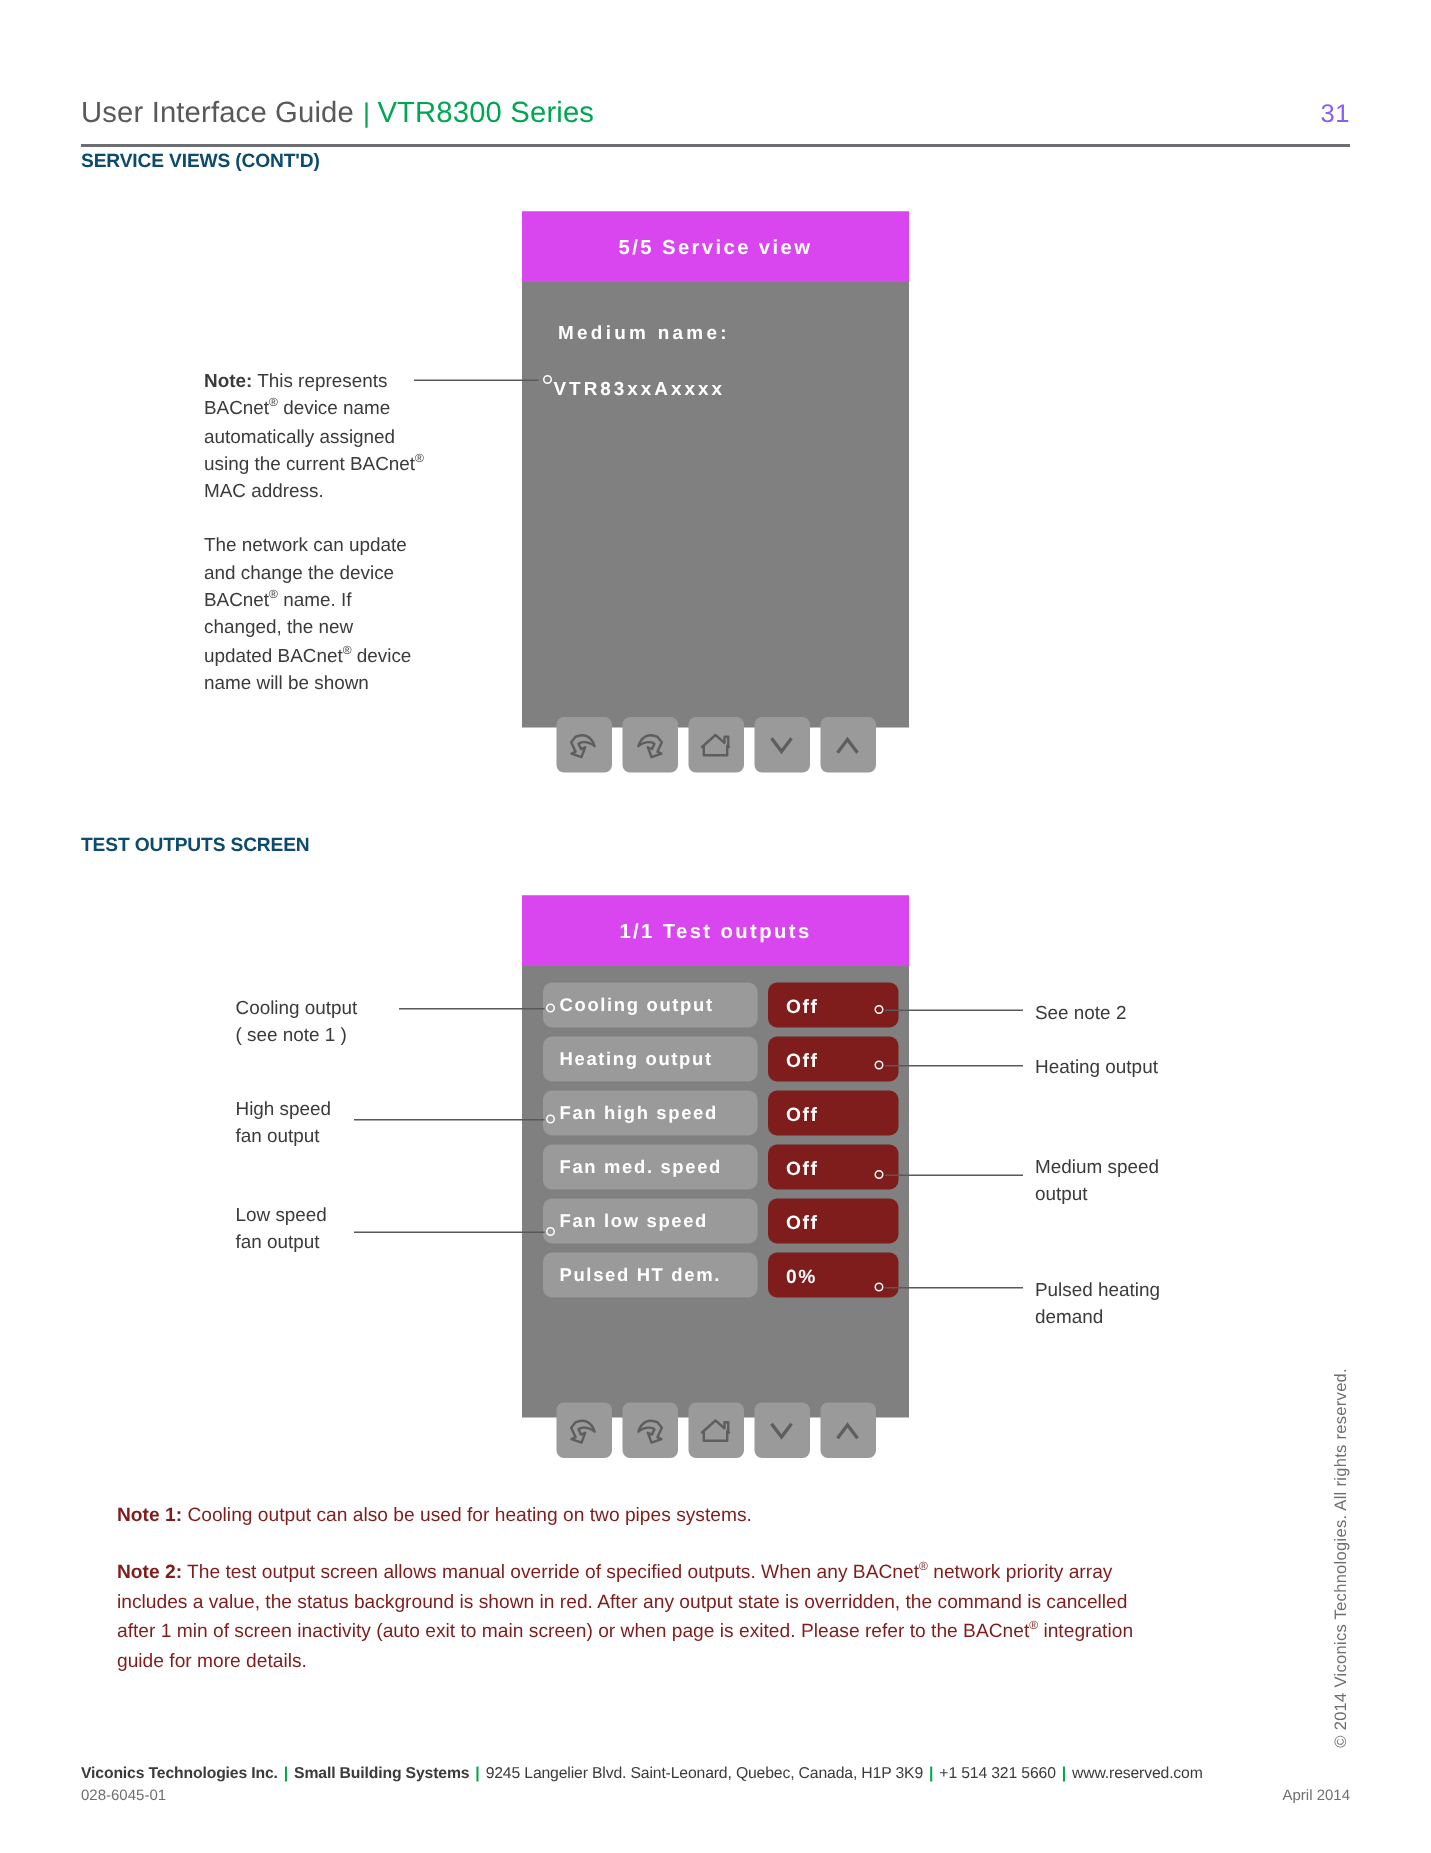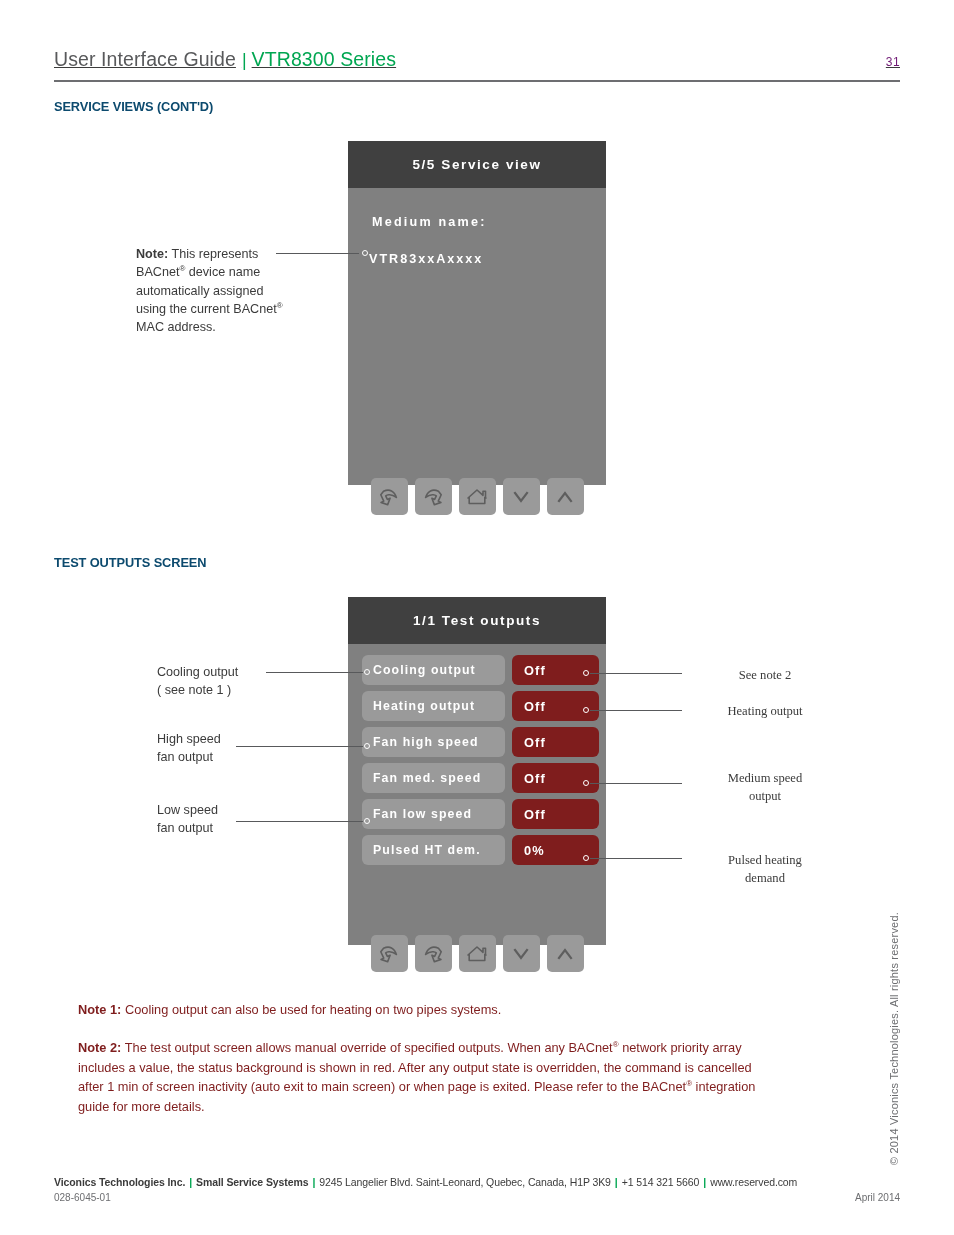--- a/index.html
+++ b/index.html
@@ -10,21 +10,21 @@
     position: relative;
     background: #ffffff;
     font-family: "Liberation Sans", sans-serif;
     color: #3b3b3b;
     overflow: hidden;
   }
 
   
   .page-header {
     position: absolute;
-    left: 54px; top: 48px; width: 846px; text-decoration: underline;
+    left: 54px; top: 64px; width: 846px;
   }
   .header-title-row {
     display: flex;
     align-items: baseline;
     justify-content: space-between;
   }
   .header-title {
     font-size: 19.5px;
     color: #58595b;
     font-weight: 400;
@@ -35,22 +35,22 @@
     color: #00a651;
     margin: 0 5px 0 6px;
     font-size: 18px;
   }
   .header-series {
     color: #00a651;
     font-size: 19.5px;
     letter-spacing: 0.1px;
   }
   .page-number {
-    font-size: 12px;
-    color: #701a75;
+    font-size: 17px;
+    color: #8b5cf6;
     letter-spacing: 0.4px;
   }
   .header-rule {
     margin-top: 9px;
     height: 1.5px;
     background: #6d6e71;
     width: 846px;
   }
 
   
@@ -67,21 +67,21 @@
   
   .device-screen {
     position: absolute;
     background: #808080;
     width: 258px;
   }
   #screen-service { left: 348px; top: 141px; height: 344px; }
   #screen-test    { left: 348px; top: 597px; height: 348px; }
 
   .screen-titlebar {
-    background: #404040;
+    background: #d946ef;
     height: 47px;
     display: flex;
     align-items: center;
     justify-content: center;
   }
   .screen-title {
     color: #ffffff;
     font-size: 13.5px;
     font-weight: bold;
     letter-spacing: 1.6px;
@@ -173,21 +173,21 @@
     font-size: 12.6px;
     line-height: 18.3px;
     color: #3b3b3b;
   }
   .callout b { font-weight: bold; }
   .callout sup {
     font-size: 8px;
     vertical-align: super;
     line-height: 0;
   }
-  .callout.right { text-align: center; font-family: Liberation Serif, serif; }
+  .callout.right { text-align: left; }
 
   .leader {
     position: absolute;
     height: 1px;
     background: #58595b;
   }
   .leader-dot {
     position: absolute;
     width: 6px; height: 6px;
     border: 1px solid #ffffff;
@@ -298,20 +298,21 @@
 </div>
 
 <div class="leader" style="left:276px; top:253px; width:83px;"></div>
 <div class="leader-dot" style="left:362px; top:250px;"></div>
 
 <div class="callout" style="left:136px; top:245px; width:148px;">
   <div>
     <b>Note:</b><span> This represents BACnet<sup>®</sup> device name automatically assigned using the current BACnet<sup>®</sup> MAC address.</span>
   </div>
   <div style="height:18px;"></div>
+  <div>The network can update and change the device BACnet<sup>®</sup> name. If changed, the new updated BACnet<sup>®</sup> device name will be shown</div>
 </div>
 
 <div class="device-screen" id="screen-test">
   <div class="screen-titlebar">
     <span class="screen-title">1/1 Test outputs</span>
   </div>
   <div class="screen-body">
     <div class="out-rows" id="out-rows">
         <div class="out-row">
           <div class="out-name">Cooling output</div>
@@ -424,19 +425,19 @@
   <b>Note 1:</b><span> Cooling output can also be used for heating on two pipes systems.</span>
 </div>
 <div class="note-block" id="note2">
   <b>Note 2:</b><span> The test output screen allows manual override of specified outputs. When any BACnet<sup>®</sup> network priority array includes a value, the status background is shown in red. After any output state is overridden, the command is cancelled after 1 min of screen inactivity (auto exit to main screen) or when page is exited. Please refer to the BACnet<sup>®</sup> integration guide for more details.</span>
 </div>
 
 <div class="vertical-copyright">© 2014 Viconics Technologies. All rights reserved.</div>
 
 <div class="footer">
   <div class="footer-line1">
-    <b>Viconics Technologies Inc.</b><span class="footer-sep">|</span><b>Small Service Systems</b><span class="footer-sep">|</span><span>9245 Langelier Blvd. Saint-Leonard, Quebec, Canada, H1P 3K9</span><span class="footer-sep">|</span><span>+1 514 321 5660</span><span class="footer-sep">|</span><span>www.reserved.com</span>
+    <b>Viconics Technologies Inc.</b><span class="footer-sep">|</span><b>Small Building Systems</b><span class="footer-sep">|</span><span>9245 Langelier Blvd. Saint-Leonard, Quebec, Canada, H1P 3K9</span><span class="footer-sep">|</span><span>+1 514 321 5660</span><span class="footer-sep">|</span><span>www.reserved.com</span>
   </div>
   <div class="footer-line2">
     <span>028-6045-01</span>
     <span>April 2014</span>
   </div>
 </div>
 
 </body></html>

